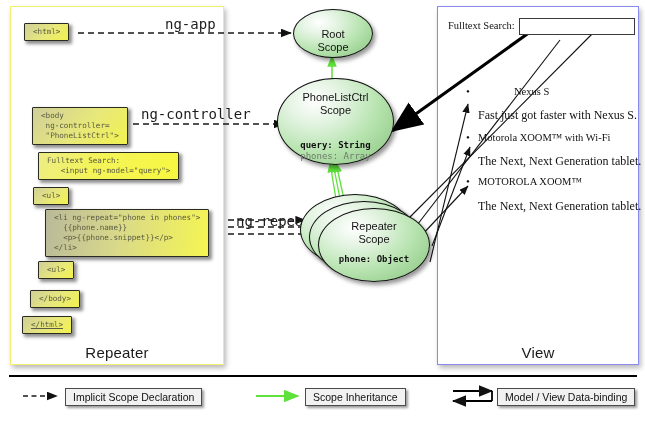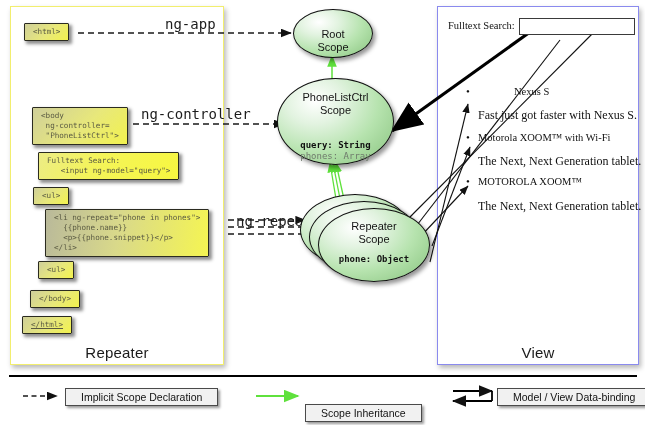--- a/index.html
+++ b/index.html
@@ -93,21 +93,21 @@
   #legend-rule{
     position:absolute;left:9px;top:375px;width:628px;height:0;
     border-top:2.2px solid #000;
   }
   .lg-box{
     position:absolute;
     border:1.4px solid #4a4a4a;
     background:#f1f1f1;
     box-shadow:1.6px 1.6px 2.5px rgba(0,0,0,.4);
     font-size:10.5px;color:#111;
-    padding:2px 15px;white-space:nowrap;
+    padding:2px 7px;white-space:nowrap;
   }
 </style>
 </head>
 <body>
 
 <div id="stage">
 
   <div class="panel template">
     <div class="panel-title">Repeater</div>
   </div>
@@ -241,16 +241,16 @@
   <div class="view-serif phone-item" style="left:478px;top:132px;">Motorola XOOM™  with Wi-Fi</div>
   <div class="view-serif phone-snip" style="left:478px;top:154px;">The Next, Next Generation tablet.</div>
 
   <div class="view-serif phone-bullet" style="left:466px;top:175px;">•</div>
   <div class="view-serif phone-item" style="left:478px;top:176px;">MOTOROLA XOOM™</div>
   <div class="view-serif phone-snip" style="left:478px;top:199px;">The Next, Next Generation tablet.</div>
 
   <div id="legend-rule"></div>
 
   <div class="lg-box" style="left:65px;top:388px;">Implicit Scope Declaration</div>
-  <div class="lg-box" style="left:305px;top:404px;text-align:center;">Scope Inheritance</div>
+  <div class="lg-box" style="left:305px;top:388px;text-align:center;">Scope Inheritance</div>
   <div class="lg-box" style="left:497px;top:388px;">Model / View Data-binding</div>
 
 </div>
 
 </body></html>

